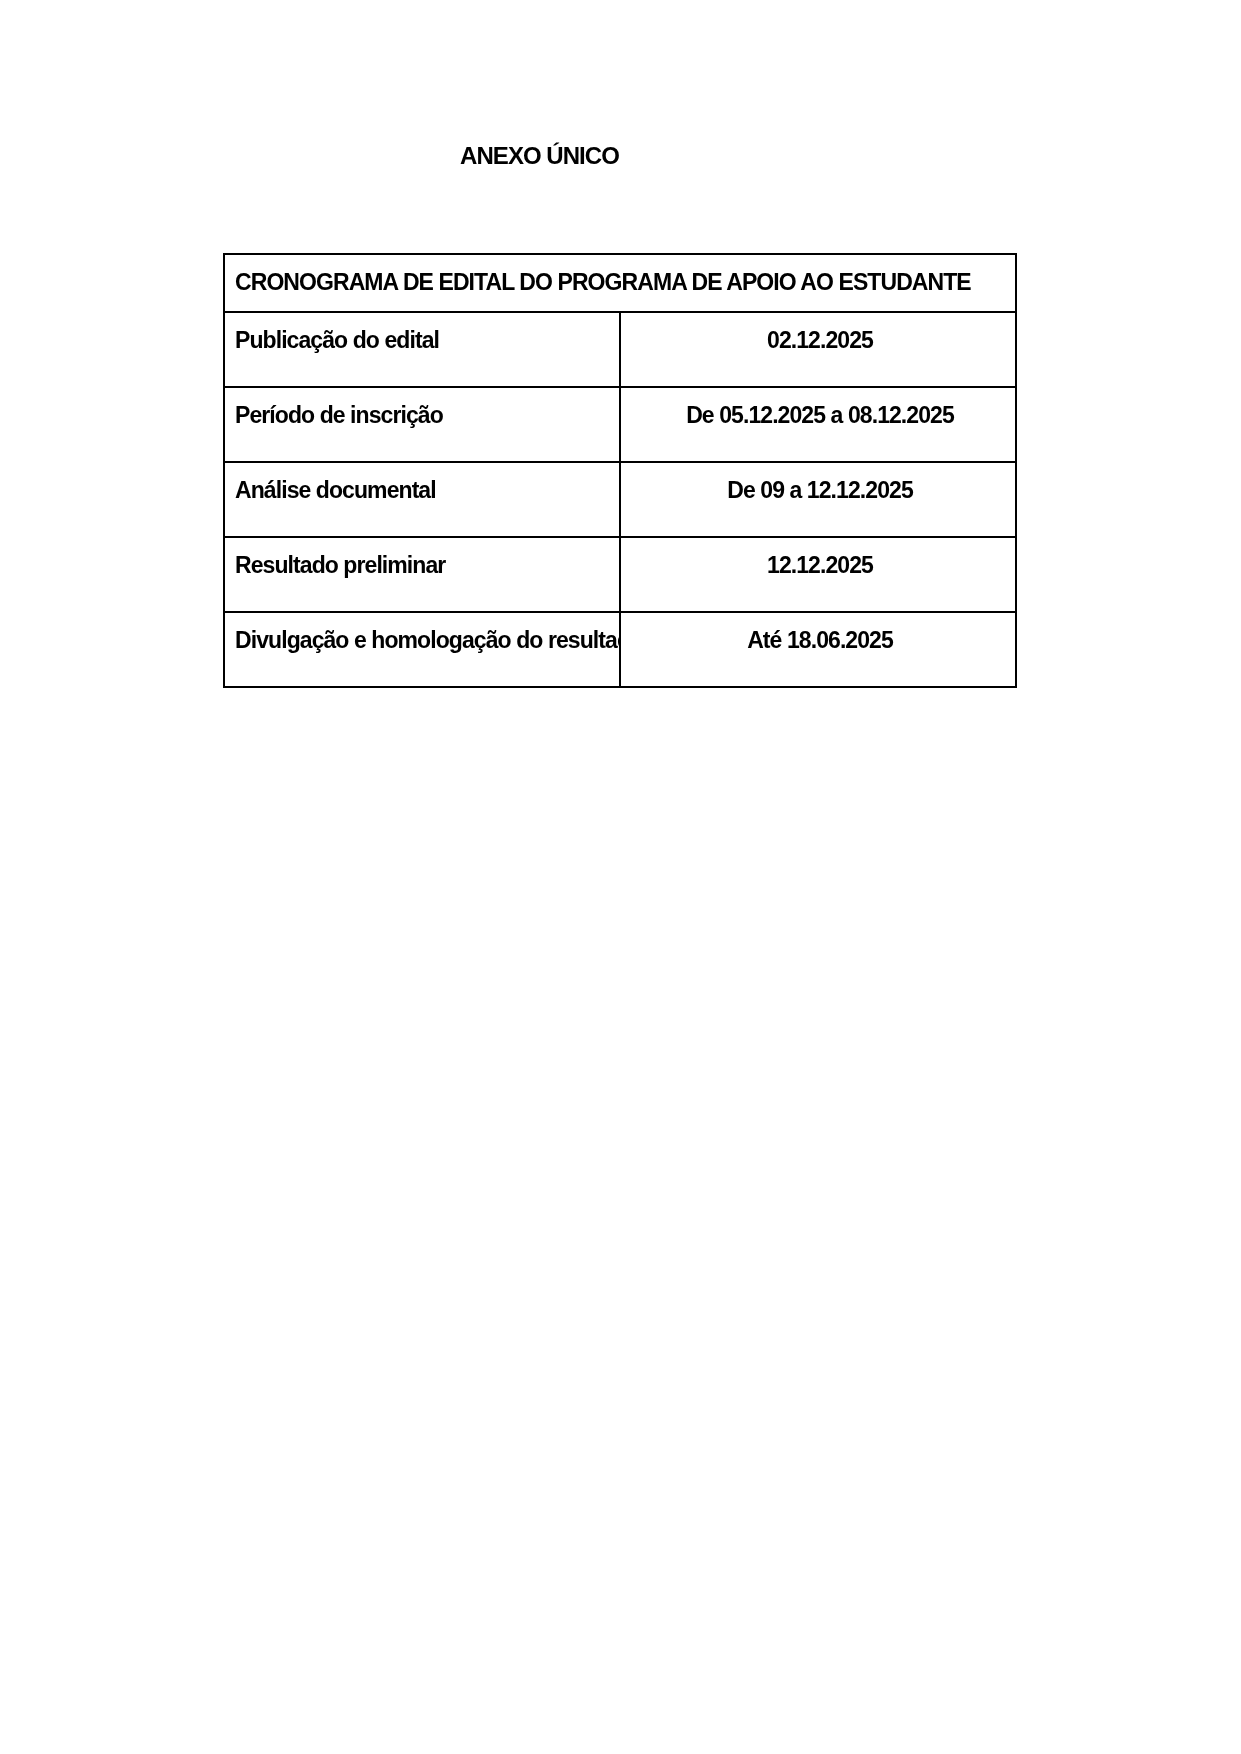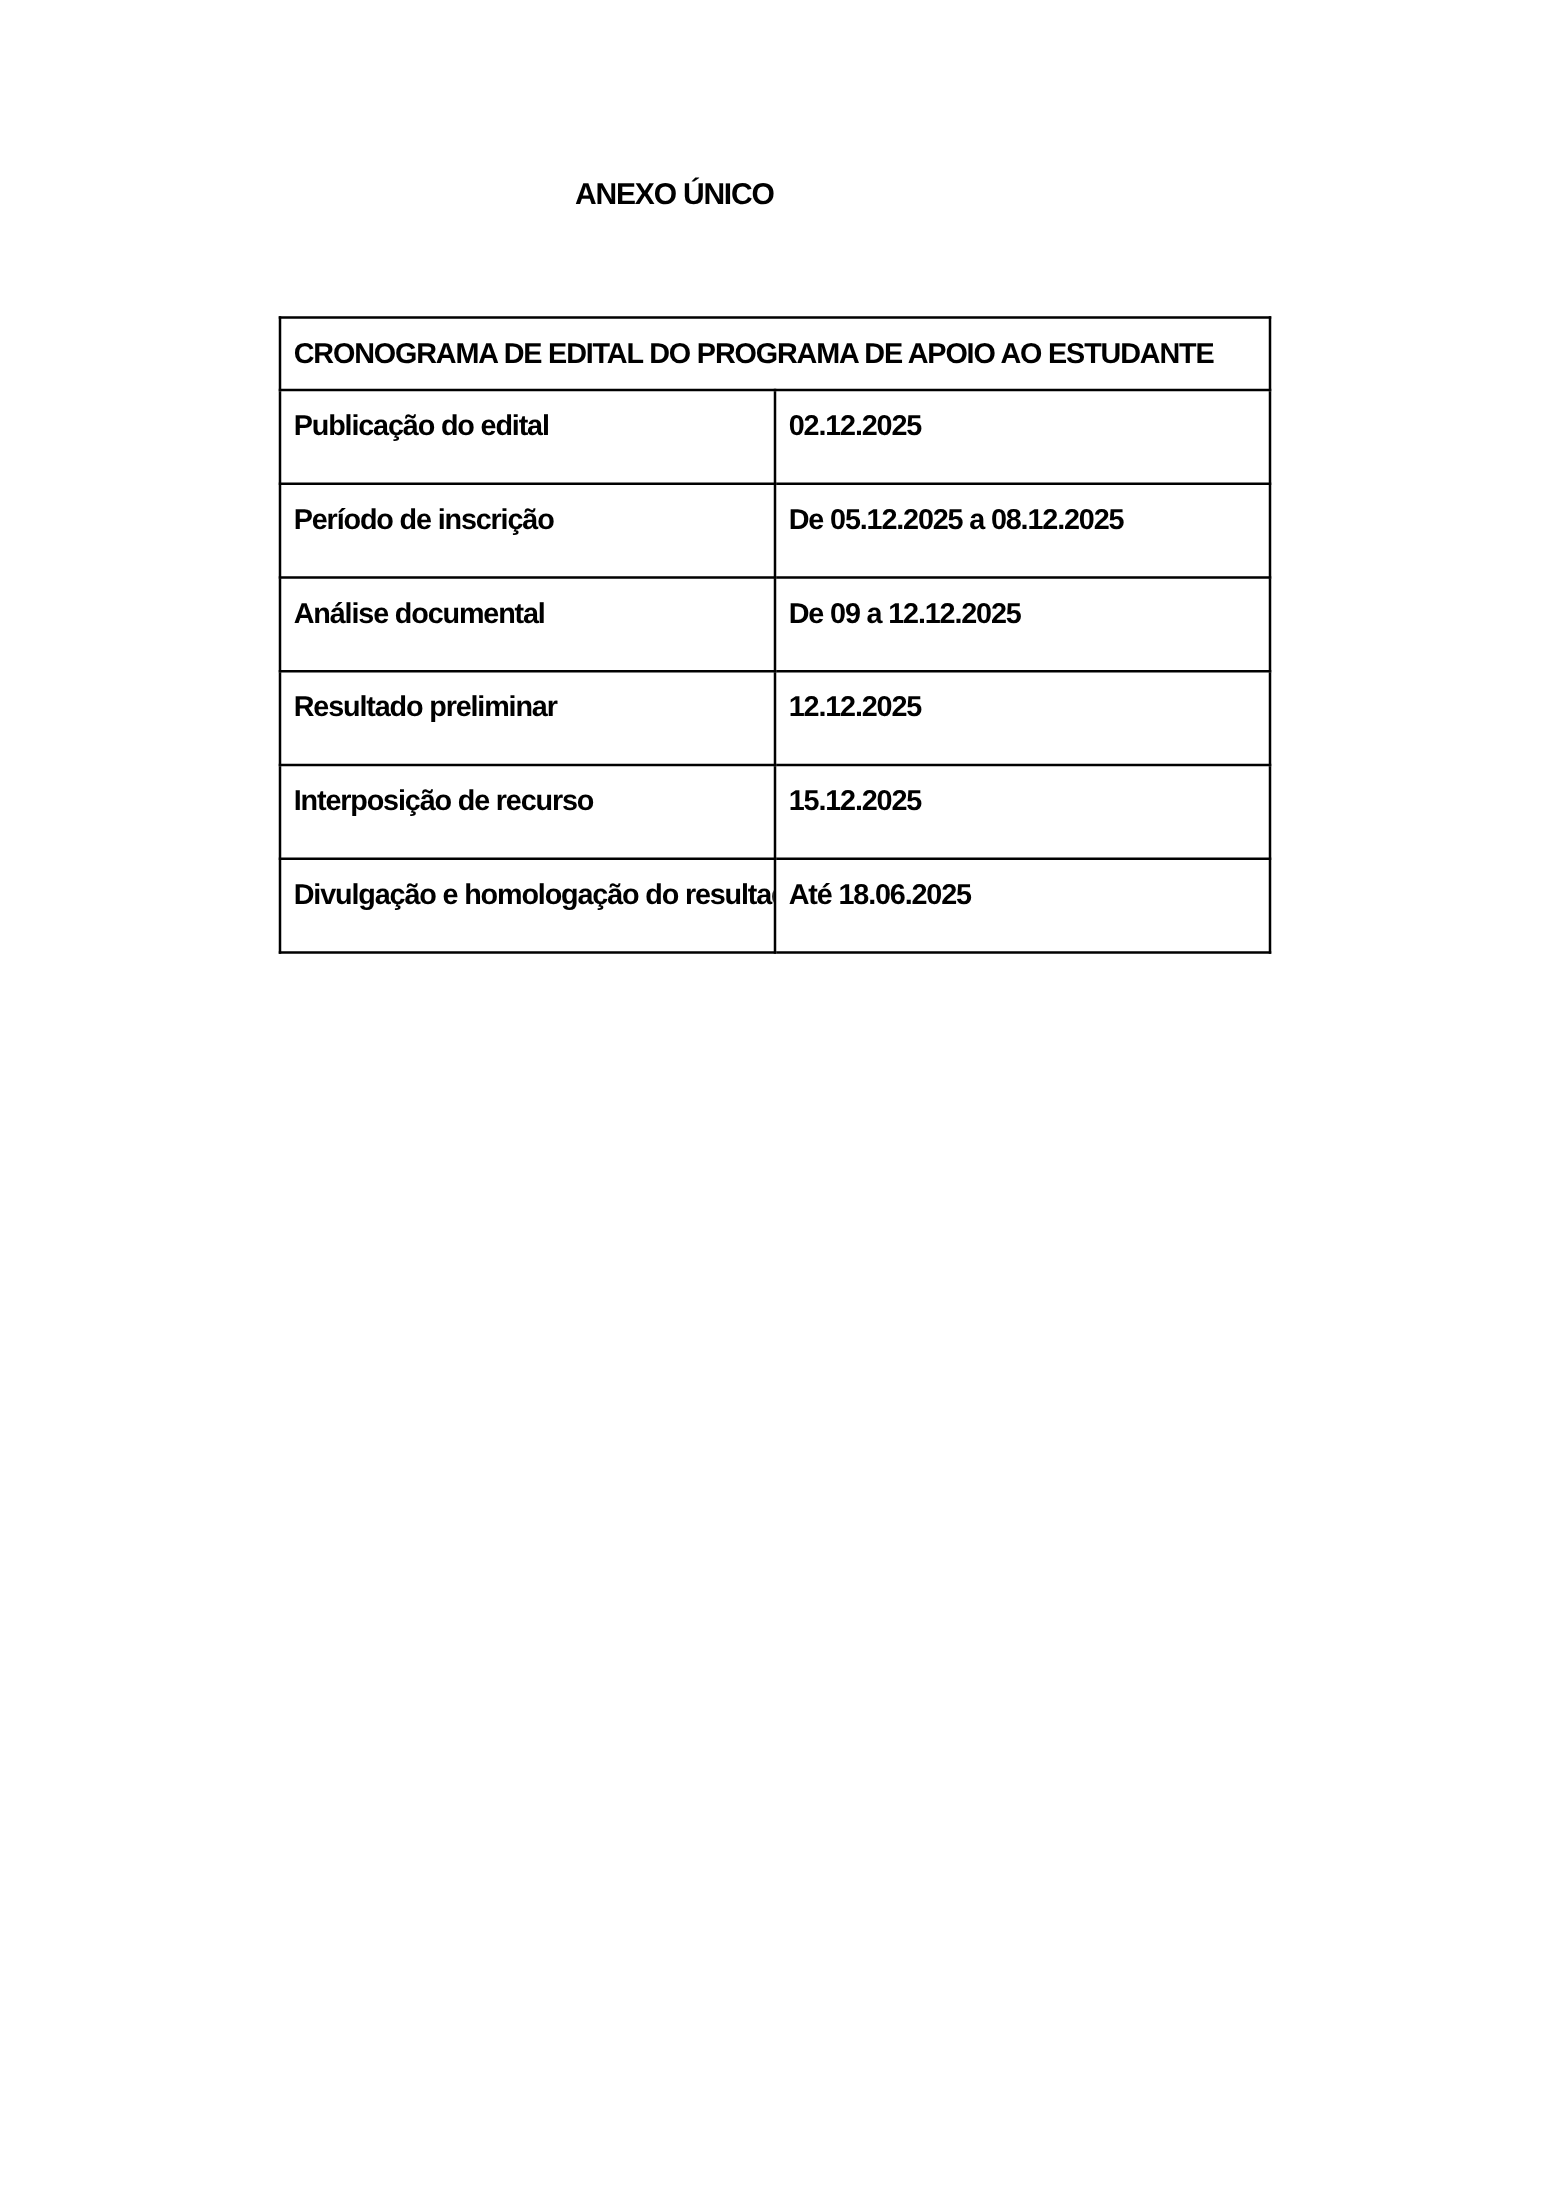--- a/index.html
+++ b/index.html
@@ -42,21 +42,21 @@
     font-size: 23px;
     line-height: 28px;
     letter-spacing: -0.04em;
     white-space: nowrap;
     overflow: hidden;
     background: #ffffff;
   }
   tr.header-row  { height: 58px; }
   tr.data-row    { height: 75px; }
   td.activity-cell { width: 487px; }
-  td.date-cell     { width: 307px; }
+  td.date-cell     { width: 307px; text-align: center; }
 </style>
 </head>
 <body>
 
 <div class="page-title">ANEXO ÚNICO</div>
 
 <table class="schedule-table">
   <tbody>
     <tr class="header-row">
       <td colspan="2">CRONOGRAMA DE EDITAL DO PROGRAMA DE APOIO AO ESTUDANTE</td>
@@ -75,23 +75,19 @@
     <tr class="data-row">
       <td class="activity-cell">Análise documental</td>
       <td class="date-cell">De 09 a 12.12.2025</td>
     </tr>
 
     <tr class="data-row">
       <td class="activity-cell">Resultado preliminar</td>
       <td class="date-cell">12.12.2025</td>
     </tr>
 
-    <tr class="data-row">
-      <td class="activity-cell">Interposição de recurso</td>
-      <td class="date-cell">15.12.2025</td>
-    </tr>
 
     <tr class="data-row">
       <td class="activity-cell">Divulgação e homologação do resultado final</td>
       <td class="date-cell">Até 18.06.2025</td>
     </tr>
   </tbody>
 </table>
 
 </body></html>

